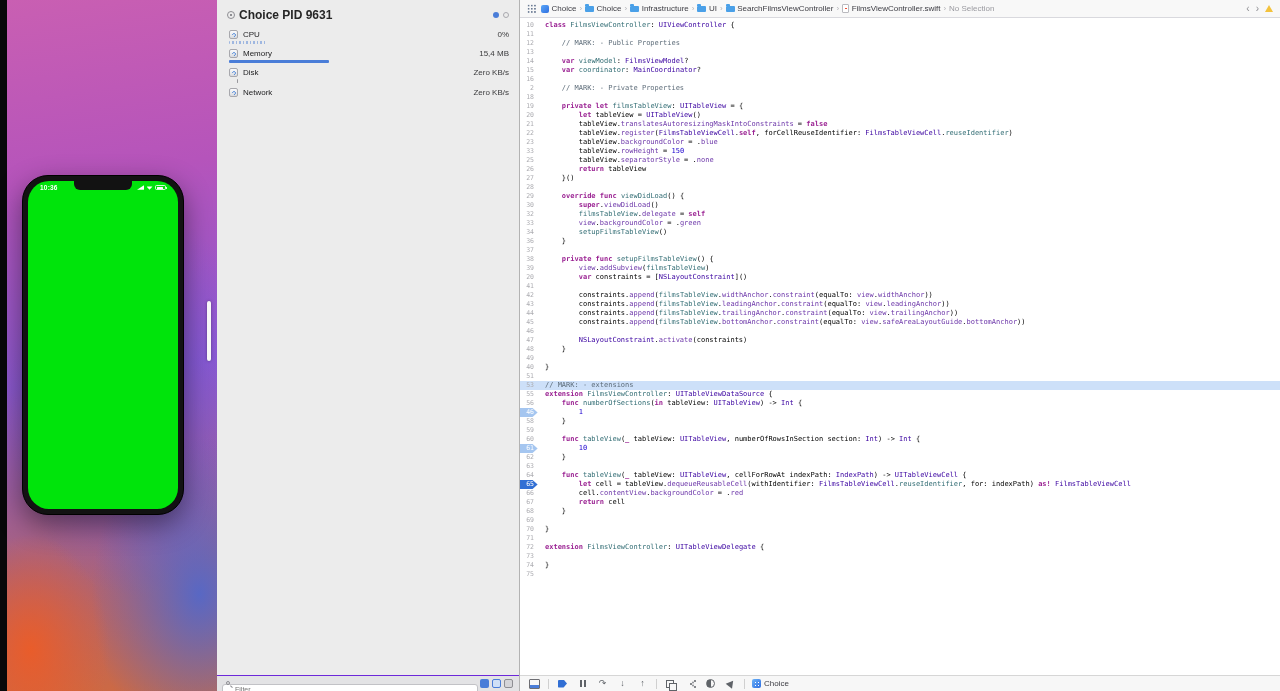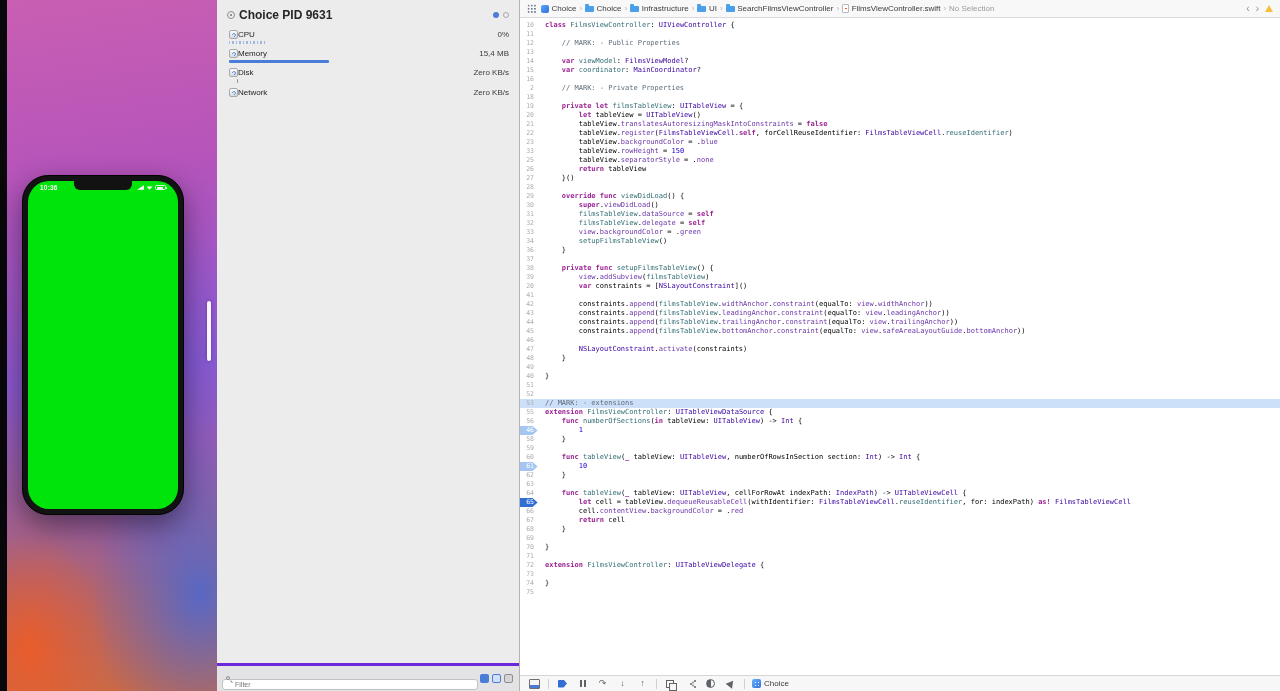--- a/index.html
+++ b/index.html
@@ -35,29 +35,29 @@
   
   .xcode{position:absolute;left:217px;top:0;width:1063px;height:691px;background:#fff;display:flex}
 
   
   .navigator{width:303px;background:#ececec;border-right:1px solid #b3b3b3;display:flex;flex-direction:column}
   .nav-header{display:flex;align-items:center;gap:4px;padding:8px 10px 4px 10px;font-size:12px;font-weight:700;color:#262626}
   .proc-icon{width:8px;height:8px;border:1px solid #8e8e93;border-radius:50%;background:radial-gradient(circle,#8e8e93 26%,transparent 30%);flex:0 0 auto}
   .mini{margin-left:auto;display:flex;gap:4px;align-items:center}
   .mini .m0{width:6px;height:6px;border-radius:50%;background:var(--memory-bar)}
   .mini .m1{width:6px;height:6px;border-radius:50%;border:1.5px solid #a9a9ae}
-  .gauge-row{display:flex;padding:4px 10px 0 12px;font-size:8px;color:#1d1d1f}
+  .gauge-row{display:flex;gap:5px;padding:4px 10px 0 12px;font-size:8px;color:#1d1d1f}
   .gicon{width:9px;height:9px;border-radius:2px;border:.5px solid #a8a8ad;background:linear-gradient(#fbfbfc,#d8dade);position:relative;flex:0 0 auto}
   .gicon::after{content:"";position:absolute;inset:1.5px;border-radius:50%;border:1px solid #5a8fd9;border-bottom-color:transparent;transform:rotate(45deg)}
   .gvalue{margin-left:auto;color:#3a3a3c}
   .gbar{margin:2px 0 1px 12px;border-radius:1px}
   .gbar.ticks{width:38px;height:3px;background:repeating-linear-gradient(90deg,#9fb7e0 0 1.5px,transparent 1.5px 3.5px)}
   .gbar.solid{height:3px;background:var(--memory-bar)}
   .gbar.tick{width:1px;height:4px;background:#98989d;margin-left:20px}
-  .nav-bottom{margin-top:auto;height:28px;border-top:3px solid #6d28d9;background:#e3e3e5;display:flex;align-items:center;padding:0 5px}
+  .nav-bottom{margin-top:auto;height:16px;border-top:1px solid #6d28d9;background:#e3e3e5;display:flex;align-items:center;padding:0 5px}
   .filter-wrap{position:relative;width:256px;height:11px;flex:0 0 auto}
   .filter-input{width:100%;height:11px;border:1px solid #c2c2c6;border-radius:3px;background:#fff;font-size:7px;padding:0 3px 0 12px;color:#333;font-family:inherit;outline:none}
   .mag{position:absolute;left:3.5px;top:2.5px;width:4.5px;height:4.5px;border:1px solid #8e8e93;border-radius:50%}
   .mag::after{content:"";position:absolute;left:3.6px;top:4.2px;width:2.6px;height:1px;background:#8e8e93;transform:rotate(45deg)}
   .nbi{width:9px;height:9px;border-radius:2px;flex:0 0 auto}
   .nbi.b0{background:var(--memory-bar)}
   .nbi.b1{border:1px solid var(--memory-bar);background:#cfe0f7}
   .nbi.b2{border:1px solid #8e8e93;background:#d5d5d8}
 
   
@@ -246,41 +246,39 @@
             <div class="code-line"><span class="gutter">21</span><span class="ct"><span class="tk-o">        tableView.</span><span class="tk-m">translatesAutoresizingMaskIntoConstraints</span><span class="tk-o"> = </span><span class="tk-k">false</span></span></div>
             <div class="code-line"><span class="gutter">22</span><span class="ct"><span class="tk-o">        tableView.</span><span class="tk-m">register</span><span class="tk-o">(</span><span class="tk-t">FilmsTableViewCell</span><span class="tk-o">.</span><span class="tk-k">self</span><span class="tk-o">, forCellReuseIdentifier: </span><span class="tk-t">FilmsTableViewCell</span><span class="tk-o">.</span><span class="tk-p">reuseIdentifier</span><span class="tk-o">)</span></span></div>
             <div class="code-line"><span class="gutter">23</span><span class="ct"><span class="tk-o">        tableView.</span><span class="tk-m">backgroundColor</span><span class="tk-o"> = .</span><span class="tk-m">blue</span></span></div>
             <div class="code-line"><span class="gutter">33</span><span class="ct"><span class="tk-o">        tableView.</span><span class="tk-m">rowHeight</span><span class="tk-o"> = </span><span class="tk-n">150</span></span></div>
             <div class="code-line"><span class="gutter">25</span><span class="ct"><span class="tk-o">        tableView.</span><span class="tk-m">separatorStyle</span><span class="tk-o"> = .</span><span class="tk-m">none</span></span></div>
             <div class="code-line"><span class="gutter">26</span><span class="ct"><span class="tk-o">        </span><span class="tk-k">return</span><span class="tk-o"> tableView</span></span></div>
             <div class="code-line"><span class="gutter">27</span><span class="ct"><span class="tk-o">    }()</span></span></div>
             <div class="code-line"><span class="gutter">28</span><span class="ct"></span></div>
             <div class="code-line"><span class="gutter">29</span><span class="ct"><span class="tk-o">    </span><span class="tk-k">override</span><span class="tk-o"> </span><span class="tk-k">func</span><span class="tk-o"> </span><span class="tk-p">viewDidLoad</span><span class="tk-o">() {</span></span></div>
             <div class="code-line"><span class="gutter">30</span><span class="ct"><span class="tk-o">        </span><span class="tk-k">super</span><span class="tk-o">.</span><span class="tk-m">viewDidLoad</span><span class="tk-o">()</span></span></div>
-            <div class="code-line"><span class="gutter">31</span><span class="ct"><span class="tk-o">        </span><span class="tk-p">filmsTableView</span><span class="tk-o">.</span><span class="tk-m">dataSource</span><span class="tk-o"> = </span><span class="tk-k">self</span></span></div>
             <div class="code-line"><span class="gutter">32</span><span class="ct"><span class="tk-o">        </span><span class="tk-p">filmsTableView</span><span class="tk-o">.</span><span class="tk-m">delegate</span><span class="tk-o"> = </span><span class="tk-k">self</span></span></div>
             <div class="code-line"><span class="gutter">33</span><span class="ct"><span class="tk-o">        </span><span class="tk-m">view</span><span class="tk-o">.</span><span class="tk-m">backgroundColor</span><span class="tk-o"> = .</span><span class="tk-m">green</span></span></div>
             <div class="code-line"><span class="gutter">34</span><span class="ct"><span class="tk-o">        </span><span class="tk-p">setupFilmsTableView</span><span class="tk-o">()</span></span></div>
             <div class="code-line"><span class="gutter">36</span><span class="ct"><span class="tk-o">    }</span></span></div>
             <div class="code-line"><span class="gutter">37</span><span class="ct"></span></div>
             <div class="code-line"><span class="gutter">38</span><span class="ct"><span class="tk-o">    </span><span class="tk-k">private</span><span class="tk-o"> </span><span class="tk-k">func</span><span class="tk-o"> </span><span class="tk-p">setupFilmsTableView</span><span class="tk-o">() {</span></span></div>
             <div class="code-line"><span class="gutter">39</span><span class="ct"><span class="tk-o">        </span><span class="tk-m">view</span><span class="tk-o">.</span><span class="tk-m">addSubview</span><span class="tk-o">(</span><span class="tk-p">filmsTableView</span><span class="tk-o">)</span></span></div>
             <div class="code-line"><span class="gutter">20</span><span class="ct"><span class="tk-o">        </span><span class="tk-k">var</span><span class="tk-o"> constraints = [</span><span class="tk-t">NSLayoutConstraint</span><span class="tk-o">]()</span></span></div>
             <div class="code-line"><span class="gutter">41</span><span class="ct"></span></div>
             <div class="code-line"><span class="gutter">42</span><span class="ct"><span class="tk-o">        constraints.</span><span class="tk-m">append</span><span class="tk-o">(</span><span class="tk-p">filmsTableView</span><span class="tk-o">.</span><span class="tk-m">widthAnchor</span><span class="tk-o">.</span><span class="tk-m">constraint</span><span class="tk-o">(equalTo: </span><span class="tk-m">view</span><span class="tk-o">.</span><span class="tk-m">widthAnchor</span><span class="tk-o">))</span></span></div>
             <div class="code-line"><span class="gutter">43</span><span class="ct"><span class="tk-o">        constraints.</span><span class="tk-m">append</span><span class="tk-o">(</span><span class="tk-p">filmsTableView</span><span class="tk-o">.</span><span class="tk-m">leadingAnchor</span><span class="tk-o">.</span><span class="tk-m">constraint</span><span class="tk-o">(equalTo: </span><span class="tk-m">view</span><span class="tk-o">.</span><span class="tk-m">leadingAnchor</span><span class="tk-o">))</span></span></div>
             <div class="code-line"><span class="gutter">44</span><span class="ct"><span class="tk-o">        constraints.</span><span class="tk-m">append</span><span class="tk-o">(</span><span class="tk-p">filmsTableView</span><span class="tk-o">.</span><span class="tk-m">trailingAnchor</span><span class="tk-o">.</span><span class="tk-m">constraint</span><span class="tk-o">(equalTo: </span><span class="tk-m">view</span><span class="tk-o">.</span><span class="tk-m">trailingAnchor</span><span class="tk-o">))</span></span></div>
             <div class="code-line"><span class="gutter">45</span><span class="ct"><span class="tk-o">        constraints.</span><span class="tk-m">append</span><span class="tk-o">(</span><span class="tk-p">filmsTableView</span><span class="tk-o">.</span><span class="tk-m">bottomAnchor</span><span class="tk-o">.</span><span class="tk-m">constraint</span><span class="tk-o">(equalTo: </span><span class="tk-m">view</span><span class="tk-o">.</span><span class="tk-m">safeAreaLayoutGuide</span><span class="tk-o">.</span><span class="tk-m">bottomAnchor</span><span class="tk-o">))</span></span></div>
             <div class="code-line"><span class="gutter">46</span><span class="ct"></span></div>
             <div class="code-line"><span class="gutter">47</span><span class="ct"><span class="tk-o">        </span><span class="tk-t">NSLayoutConstraint</span><span class="tk-o">.</span><span class="tk-m">activate</span><span class="tk-o">(constraints)</span></span></div>
             <div class="code-line"><span class="gutter">48</span><span class="ct"><span class="tk-o">    }</span></span></div>
             <div class="code-line"><span class="gutter">49</span><span class="ct"></span></div>
             <div class="code-line"><span class="gutter">40</span><span class="ct"><span class="tk-o">}</span></span></div>
             <div class="code-line"><span class="gutter">51</span><span class="ct"></span></div>
-            <div class="code-line"><span class="gutter">52</span><span class="ct"></span></div>
             <div class="code-line selected"><span class="gutter">53</span><span class="ct"><span class="tk-c">// MARK: - extensions</span></span></div>
             <div class="code-line"><span class="gutter">55</span><span class="ct"><span class="tk-k">extension</span><span class="tk-o"> </span><span class="tk-p">FilmsViewController</span><span class="tk-o">: </span><span class="tk-t">UITableViewDataSource</span><span class="tk-o"> {</span></span></div>
             <div class="code-line"><span class="gutter">56</span><span class="ct"><span class="tk-o">    </span><span class="tk-k">func</span><span class="tk-o"> </span><span class="tk-p">numberOfSections</span><span class="tk-o">(</span><span class="tk-k">in</span><span class="tk-o"> tableView: </span><span class="tk-t">UITableView</span><span class="tk-o">) -&gt; </span><span class="tk-t">Int</span><span class="tk-o"> {</span></span></div>
             <div class="code-line"><span class="gutter bp disabled">46</span><span class="ct"><span class="tk-o">        </span><span class="tk-n">1</span></span></div>
             <div class="code-line"><span class="gutter">58</span><span class="ct"><span class="tk-o">    }</span></span></div>
             <div class="code-line"><span class="gutter">59</span><span class="ct"></span></div>
             <div class="code-line"><span class="gutter">60</span><span class="ct"><span class="tk-o">    </span><span class="tk-k">func</span><span class="tk-o"> </span><span class="tk-p">tableView</span><span class="tk-o">(</span><span class="tk-k">_</span><span class="tk-o"> tableView: </span><span class="tk-t">UITableView</span><span class="tk-o">, numberOfRowsInSection section: </span><span class="tk-t">Int</span><span class="tk-o">) -&gt; </span><span class="tk-t">Int</span><span class="tk-o"> {</span></span></div>
             <div class="code-line"><span class="gutter bp disabled">61</span><span class="ct"><span class="tk-o">        </span><span class="tk-n">10</span></span></div>
             <div class="code-line"><span class="gutter">62</span><span class="ct"><span class="tk-o">    }</span></span></div>
             <div class="code-line"><span class="gutter">63</span><span class="ct"></span></div>

